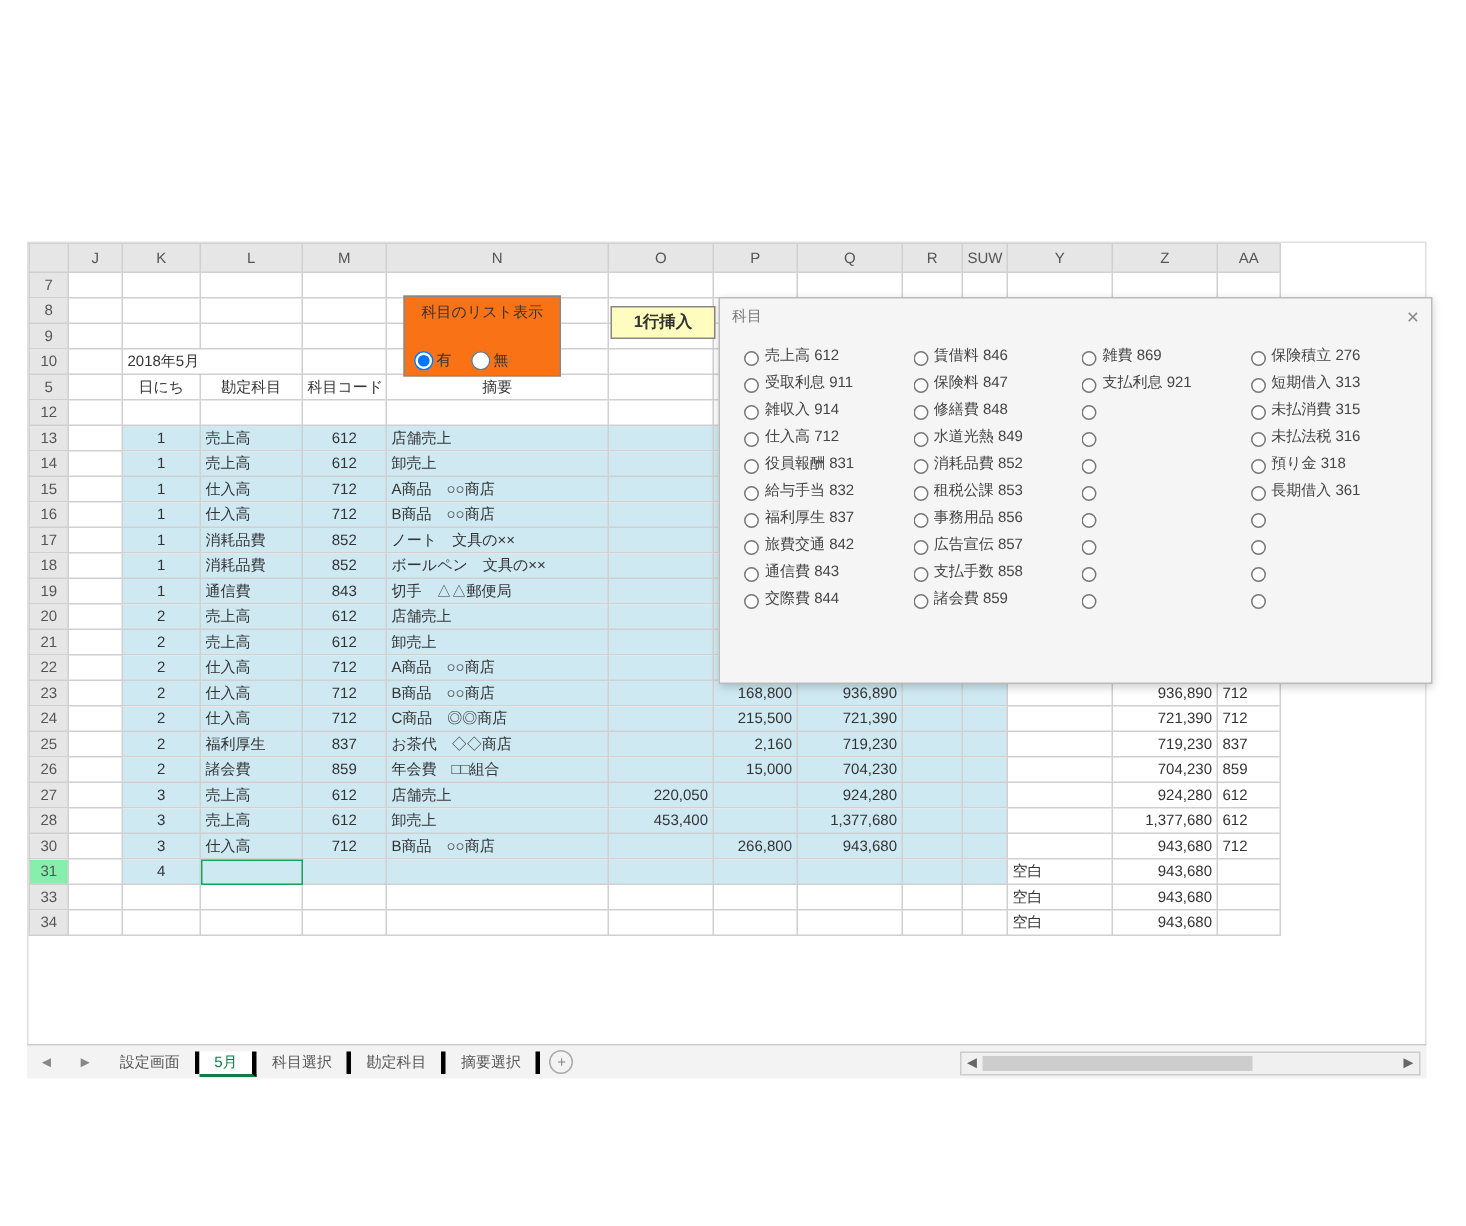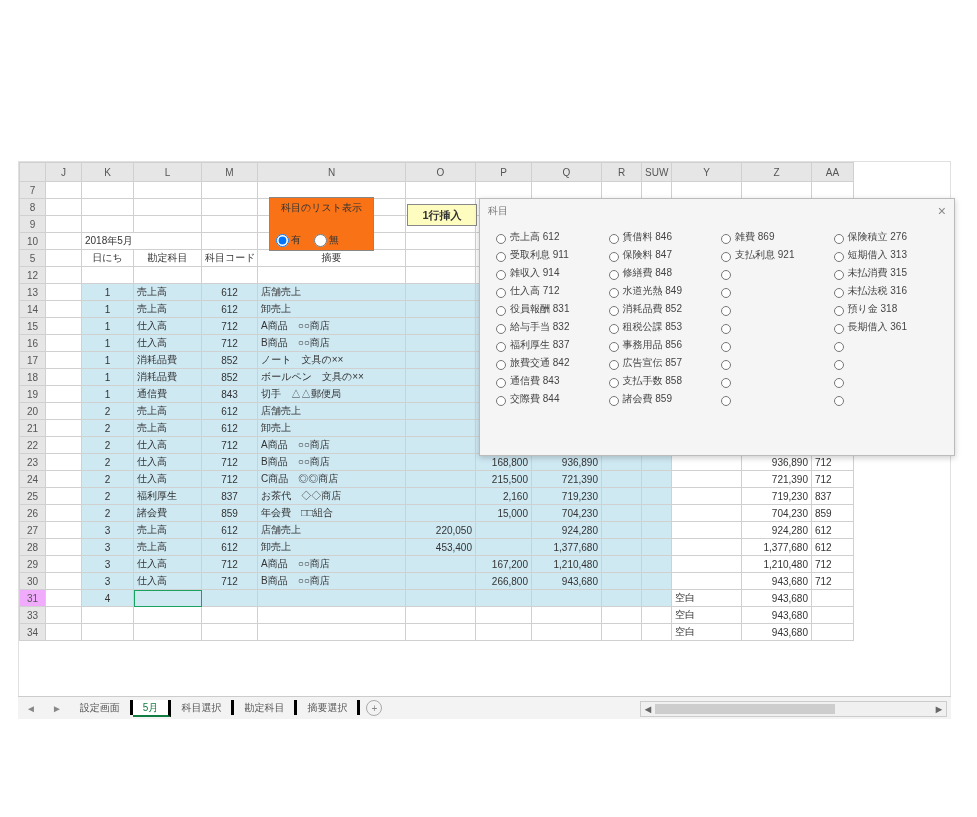--- a/index.html
+++ b/index.html
@@ -5,21 +5,21 @@
 html,body{margin:0;padding:0;font-family:"Meiryo","Yu Gothic",sans-serif;font-size:11px;color:#333;background:#fff;width:977px;height:817px;overflow:hidden;position:relative}
 .canvas{position:absolute;left:18px;top:161px;right:26px;bottom:120px;background:#fff;border:1px solid #e0e0e0}
 table.grid{border-collapse:collapse;width:100%;table-layout:fixed}
 table.grid th,table.grid td{border:1px solid #d0d0d0;height:16px;padding:0 3px;white-space:nowrap;overflow:hidden;text-overflow:clip;font-size:10px}
 table.grid th{background:#e6e6e6;font-weight:400;text-align:center;color:#555;height:18px}
 .col-h{width:26px}.col-J{width:36px}.col-K{width:52px}.col-L{width:68px}.col-M{width:56px}.col-N{width:148px}.col-O{width:70px}.col-P{width:56px}.col-Q{width:70px}.col-R{width:40px}.col-S{width:30px}.col-Y{width:70px}.col-Z{width:70px}.col-AA{width:42px}
 .rowhdr{background:#e6e6e6;text-align:center;color:#555}
 td.num{text-align:right}
 td.c{text-align:center}
 tr.data td.cell{background:#cfe9f3}
-tr.sel td.rowhdr{background:#f0abfc}
+tr.sel td.rowhdr{background:#86efac}
 td.selcell{outline:1px solid #19a35e;outline-offset:-1px}
 .period{font-size:13px;padding-left:4px}
 .yellowbox{position:absolute;left:250px;top:35px;width:95px;background:#f97316;border:1px solid #888;font-size:10px;padding:3px 4px}
 .yellowbox .ttl{text-align:center}
 .yellowbox .radios{margin-top:18px}
 .yellowbox input{vertical-align:middle;margin:0 2px}
 .insertbtn{position:absolute;left:388px;top:42px;width:68px;height:20px;line-height:20px;text-align:center;background:#fffcc0;border:1px solid #888;font-size:11px;font-weight:700}
 .popup{position:absolute;left:460px;top:36px;width:474px;height:256px;background:#f5f5f5;border:1px solid #bbb;box-shadow:0 2px 6px rgba(0,0,0,.2)}
 .popup .pophdr{padding:4px 8px;font-size:10px;color:#777;display:flex;justify-content:space-between;align-items:center}
 .popup .close{font-size:14px;color:#888;cursor:pointer}
@@ -433,36 +433,20 @@
           <td class="cell num">453,400</td>
           <td class="cell num"></td>
           <td class="cell num">1,377,680</td>
           <td class="cell"></td>
           <td class="cell"></td>
           <td></td>
           <td class="num">1,377,680</td>
           <td>612</td>
         </tr>
         <tr class="data">
-          <td class="rowhdr">29</td>
-          <td></td>
-          <td class="cell c">3</td>
-          <td class="cell">仕入高</td>
-          <td class="cell c">712</td>
-          <td class="cell">A商品　○○商店</td>
-          <td class="cell num"></td>
-          <td class="cell num">167,200</td>
-          <td class="cell num">1,210,480</td>
-          <td class="cell"></td>
-          <td class="cell"></td>
-          <td></td>
-          <td class="num">1,210,480</td>
-          <td>712</td>
-        </tr>
-        <tr class="data">
           <td class="rowhdr">30</td>
           <td></td>
           <td class="cell c">3</td>
           <td class="cell">仕入高</td>
           <td class="cell c">712</td>
           <td class="cell">B商品　○○商店</td>
           <td class="cell num"></td>
           <td class="cell num">266,800</td>
           <td class="cell num">943,680</td>
           <td class="cell"></td>

